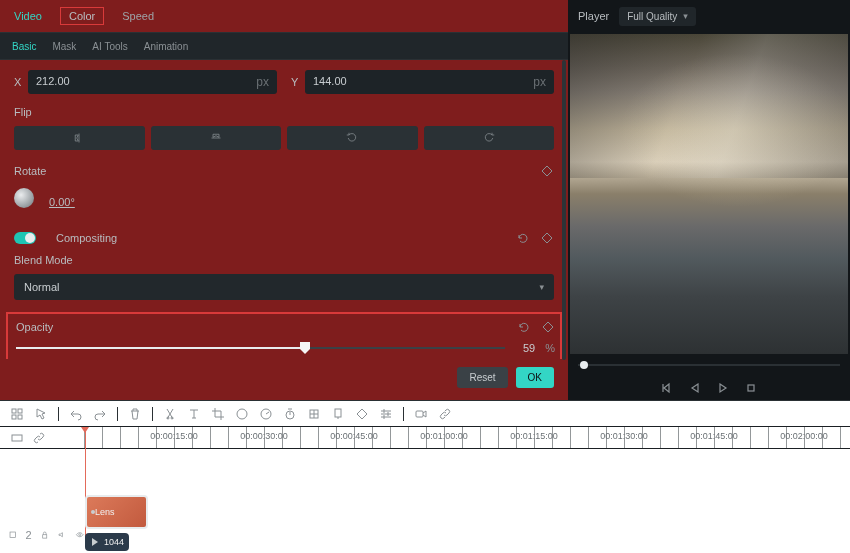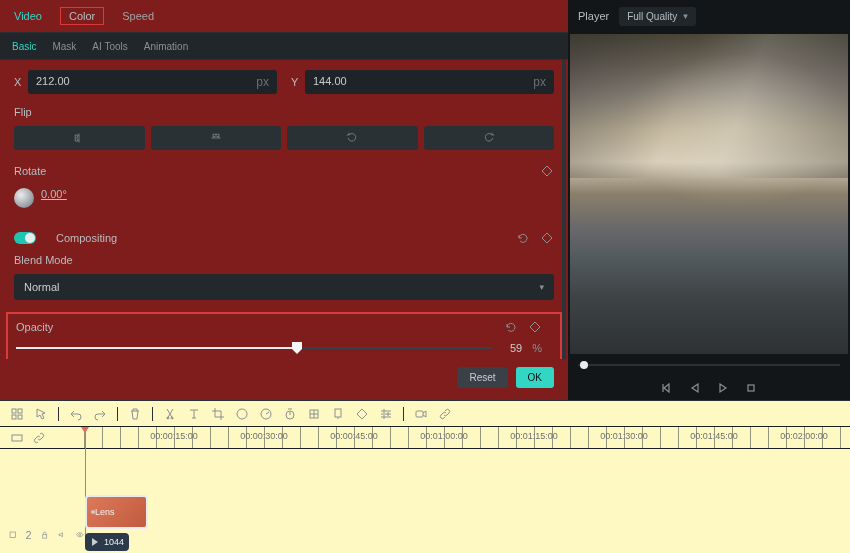--- a/index.html
+++ b/index.html
@@ -94,21 +94,21 @@
   cursor: pointer;
 }
 .row-with-controls {
   display: flex;
   justify-content: space-between;
   align-items: center;
   margin-bottom: 10px;
 }
 .row-right-icons { display: flex; gap: 10px; align-items: center; }
 .icon-btn { width: 14px; height: 14px; color: #8a9094; cursor: pointer; display: inline-flex; align-items: center; justify-content: center; }
-.rotate-ctrl { display: flex; align-items: flex-start; gap: 7px; margin-top: 4px; margin-bottom: 14px; text-decoration: underline; }
+.rotate-ctrl { display: flex; align-items: flex-end; gap: 15px; margin-top: 4px; margin-bottom: 14px; text-decoration: underline; }
 .rotate-knob {
   width: 20px; height: 20px; border-radius: 50%;
   background: radial-gradient(circle at 35% 35%, #eaecee, #9fa5a9 60%, #6a7075);
   position: relative;
 }
 .toggle-row {
   display: flex;
   align-items: center;
   justify-content: space-between;
   padding: 9px 0;
@@ -133,21 +133,21 @@
   border-radius: 3px;
   display: flex;
   justify-content: space-between;
   align-items: center;
   margin-bottom: 12px;
   cursor: pointer;
 }
 .chev { font-size: 9px; color: #8a9094; }
 .opacity-block {
   border: 2px solid #d93a3a;
-  padding: 6px 18px 10px 8px;
+  padding: 6px 5px 10px 8px;
   margin: 0 -8px 4px -8px;
 }
 .opacity-header {
   display: flex; justify-content: space-between; align-items: center;
   margin-bottom: 8px;
 }
 .slider-row { display: flex; align-items: center; gap: 10px; }
 .slider-track {
   flex: 1; height: 2px; background: #3a4146; position: relative;
   cursor: pointer;
@@ -211,21 +211,21 @@
 .scrub-track { position: absolute; top: 4px; left: 0; right: 0; height: 2px; background: #2a3034; }
 .scrub-dot { position: absolute; left: 2px; top: 1px; width: 8px; height: 8px; border-radius: 50%; background: #e8ecee; }
 .play-controls {
   height: 24px; display: flex; justify-content: center; align-items: center;
   gap: 14px; color: #9ea4a8;
 }
 .play-controls .icon-btn svg { width: 14px; height: 14px; }
 
 .timeline-area {
   height: 153px;
-  background: #fef9c3;
+  background: #ffffff;
   border-top: 1px solid #2a3034;
   display: flex;
   flex-direction: column;
 }
 .timeline-tools {
   height: 26px; display: flex; align-items: center; gap: 10px;
   padding: 0 10px; color: #8a9094;
   border-bottom: 1px solid #1a1f23;
 }
 .timeline-tools .sep { width: 1px; height: 14px; background: #2a3034; }

